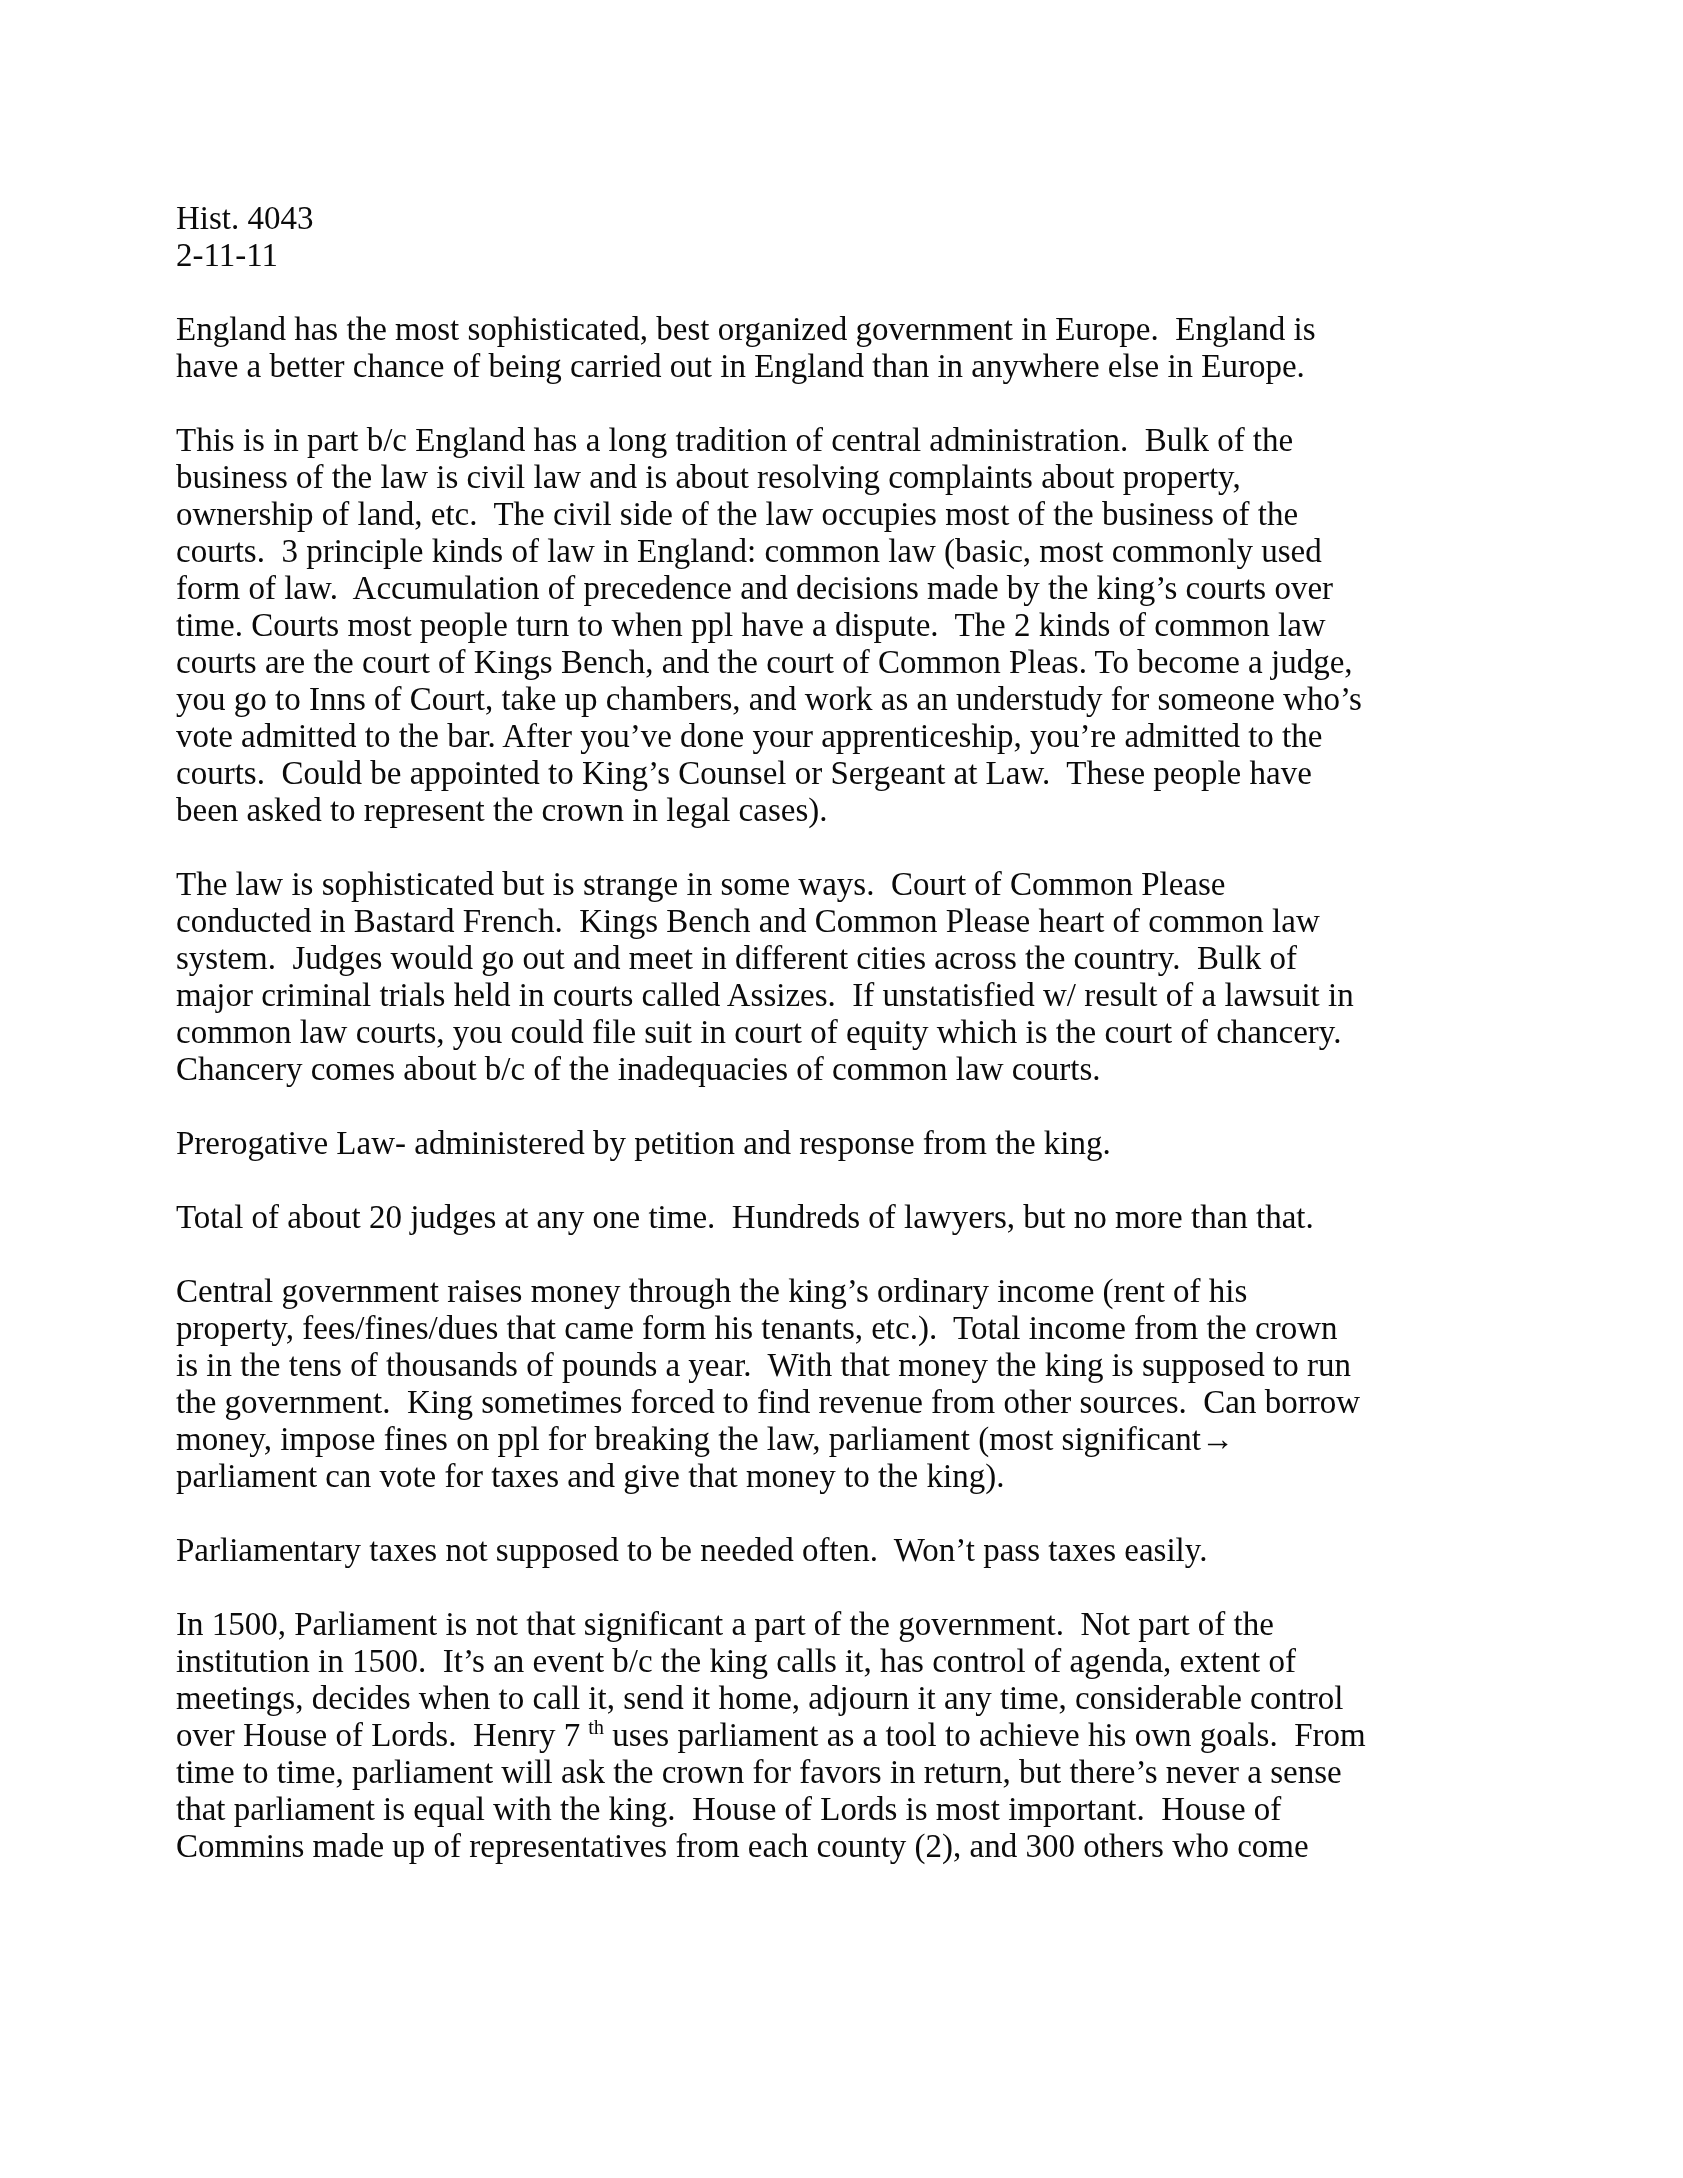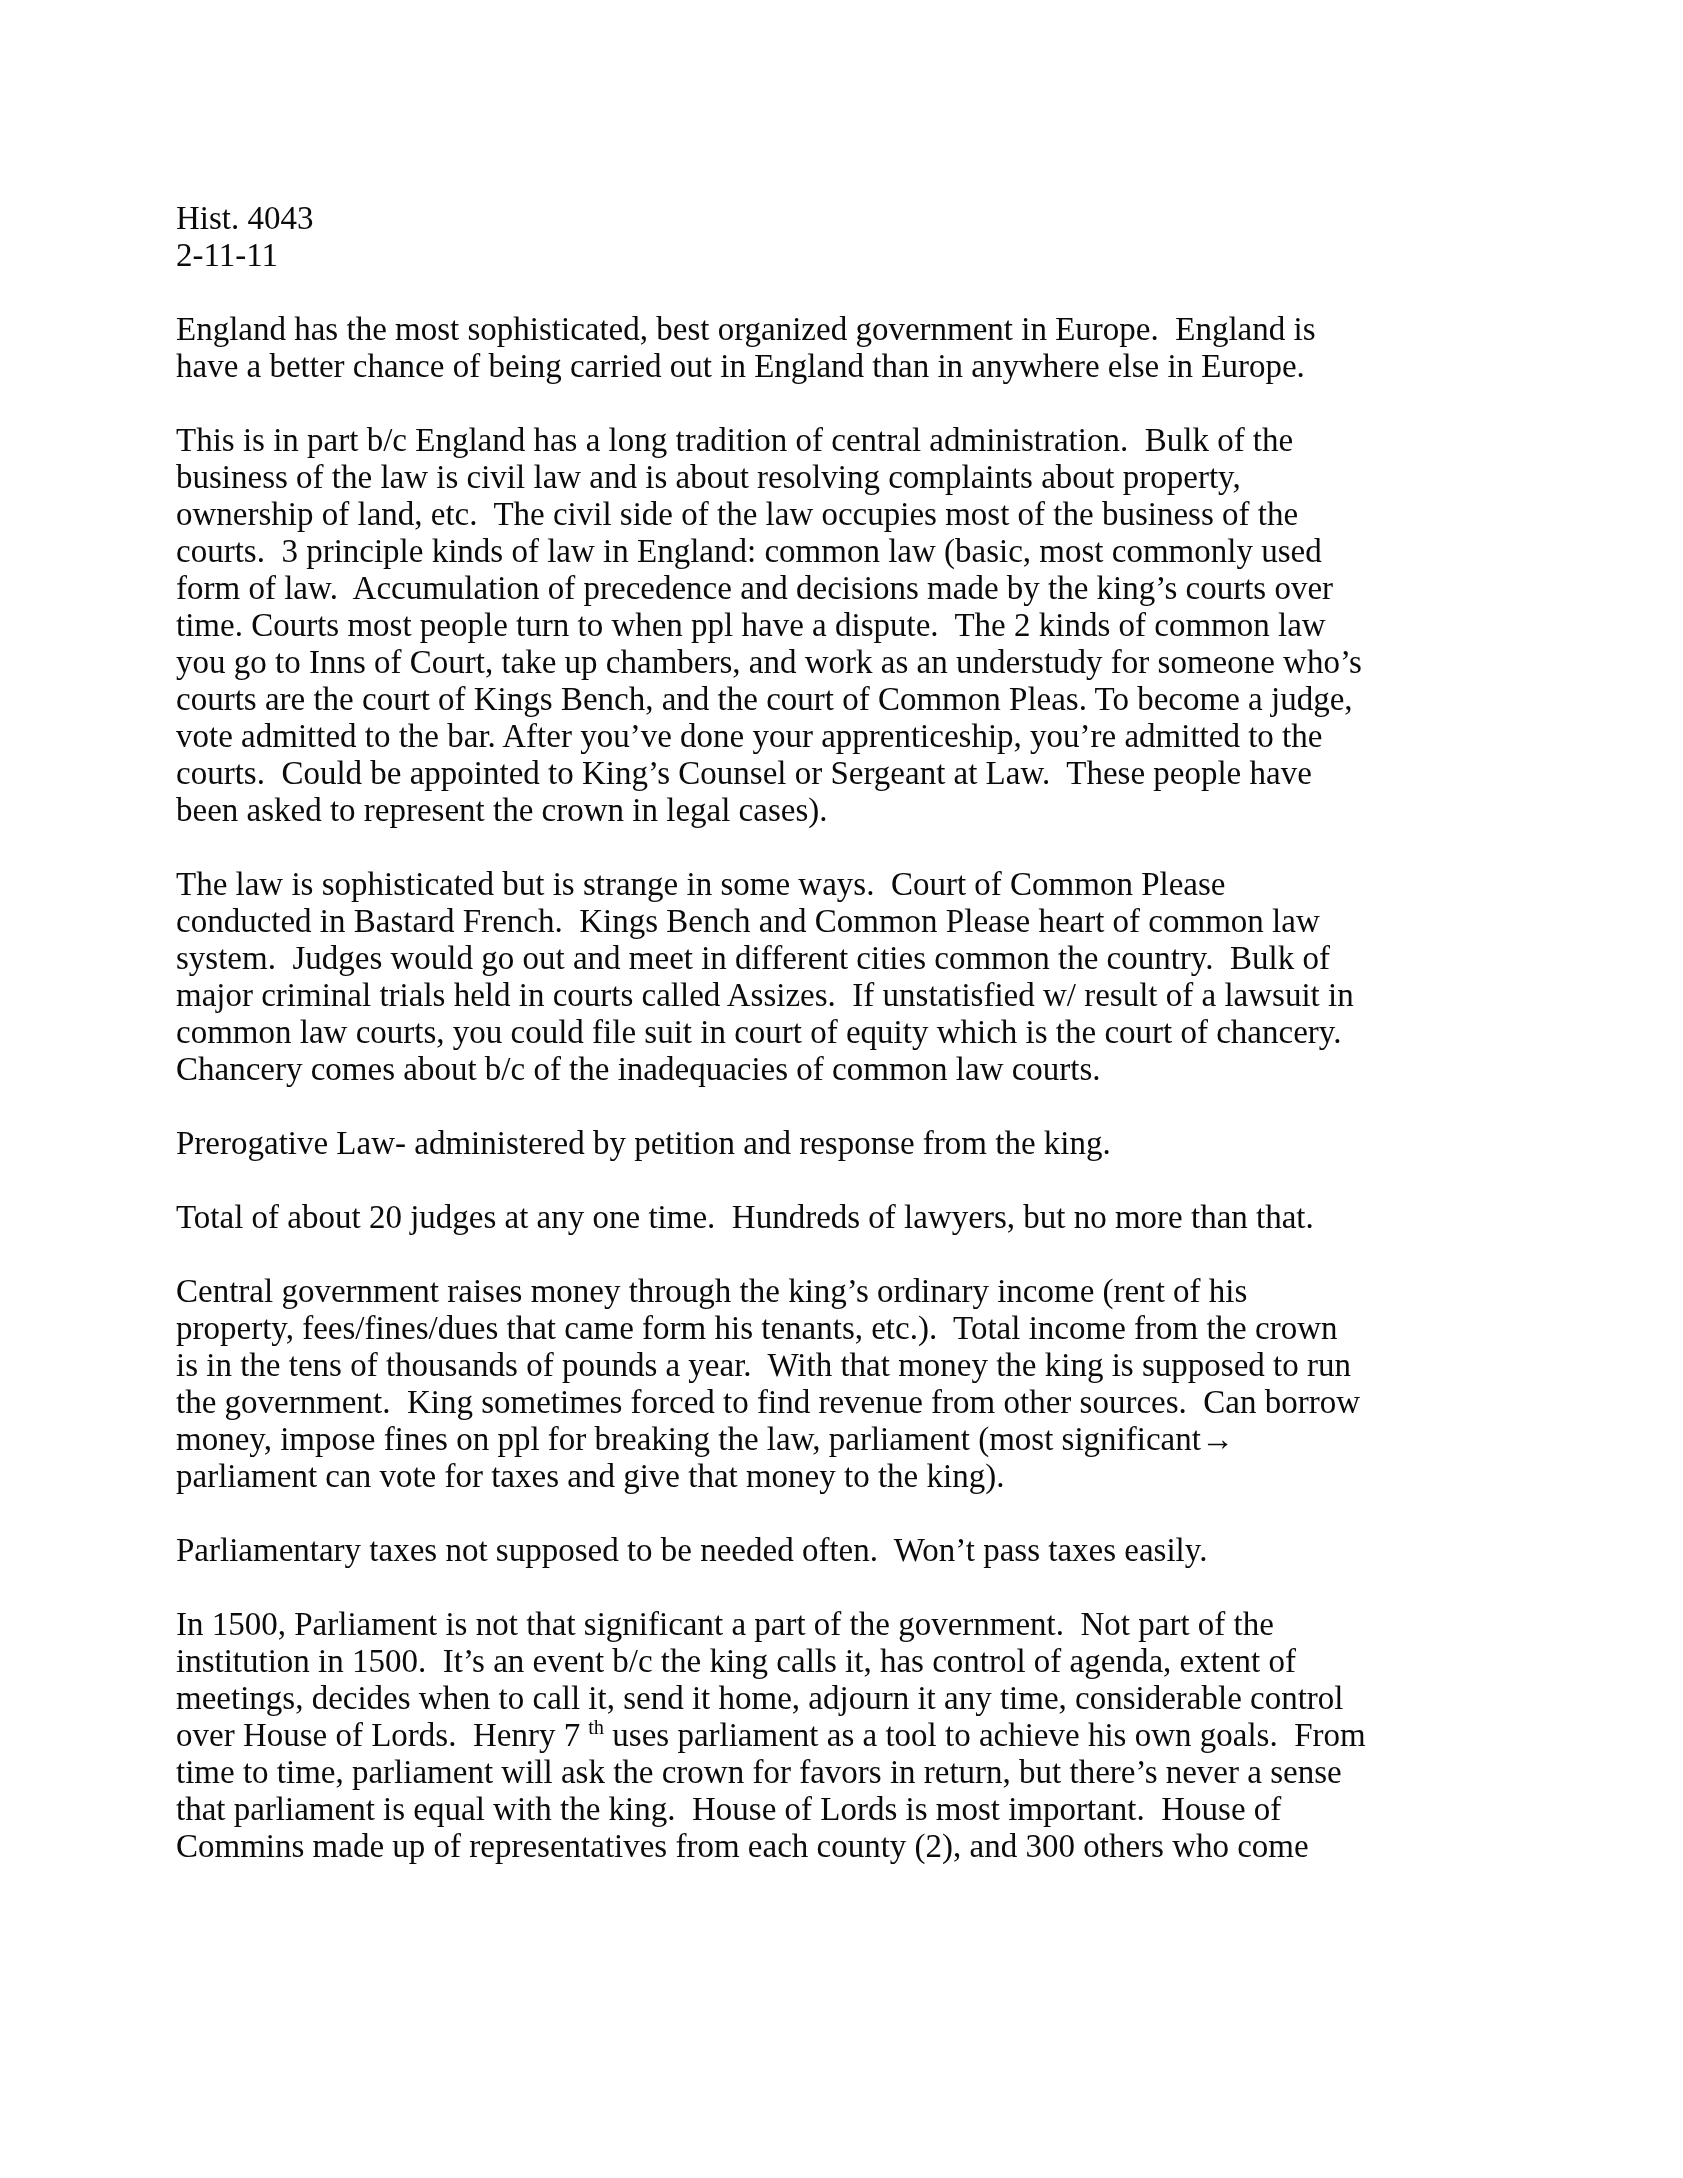--- a/index.html
+++ b/index.html
@@ -51,30 +51,30 @@
           <div class="line">England has the most sophisticated, best organized government in Europe.  England is</div>
           <div class="line">have a better chance of being carried out in England than in anywhere else in Europe.</div>
         </div>
         <div class="para">
           <div class="line">This is in part b/c England has a long tradition of central administration.  Bulk of the</div>
           <div class="line">business of the law is civil law and is about resolving complaints about property,</div>
           <div class="line">ownership of land, etc.  The civil side of the law occupies most of the business of the</div>
           <div class="line">courts.  3 principle kinds of law in England: common law (basic, most commonly used</div>
           <div class="line">form of law.  Accumulation of precedence and decisions made by the king’s courts over</div>
           <div class="line">time. Courts most people turn to when ppl have a dispute.  The 2 kinds of common law</div>
+          <div class="line">courts are the court of Kings Bench, and the court of Common Pleas. To become a judge,</div>
           <div class="line">you go to Inns of Court, take up chambers, and work as an understudy for someone who’s</div>
-          <div class="line">courts are the court of Kings Bench, and the court of Common Pleas. To become a judge,</div>
           <div class="line">vote admitted to the bar. After you’ve done your apprenticeship, you’re admitted to the</div>
           <div class="line">courts.  Could be appointed to King’s Counsel or Sergeant at Law.  These people have</div>
           <div class="line">been asked to represent the crown in legal cases).</div>
         </div>
         <div class="para">
           <div class="line">The law is sophisticated but is strange in some ways.  Court of Common Please</div>
           <div class="line">conducted in Bastard French.  Kings Bench and Common Please heart of common law</div>
-          <div class="line">system.  Judges would go out and meet in different cities common the country.  Bulk of</div>
+          <div class="line">system.  Judges would go out and meet in different cities across the country.  Bulk of</div>
           <div class="line">major criminal trials held in courts called Assizes.  If unstatisfied w/ result of a lawsuit in</div>
           <div class="line">common law courts, you could file suit in court of equity which is the court of chancery.</div>
           <div class="line">Chancery comes about b/c of the inadequacies of common law courts.</div>
         </div>
         <div class="para">
           <div class="line">Prerogative Law- administered by petition and response from the king.</div>
         </div>
         <div class="para">
           <div class="line">Total of about 20 judges at any one time.  Hundreds of lawyers, but no more than that.</div>
         </div>

